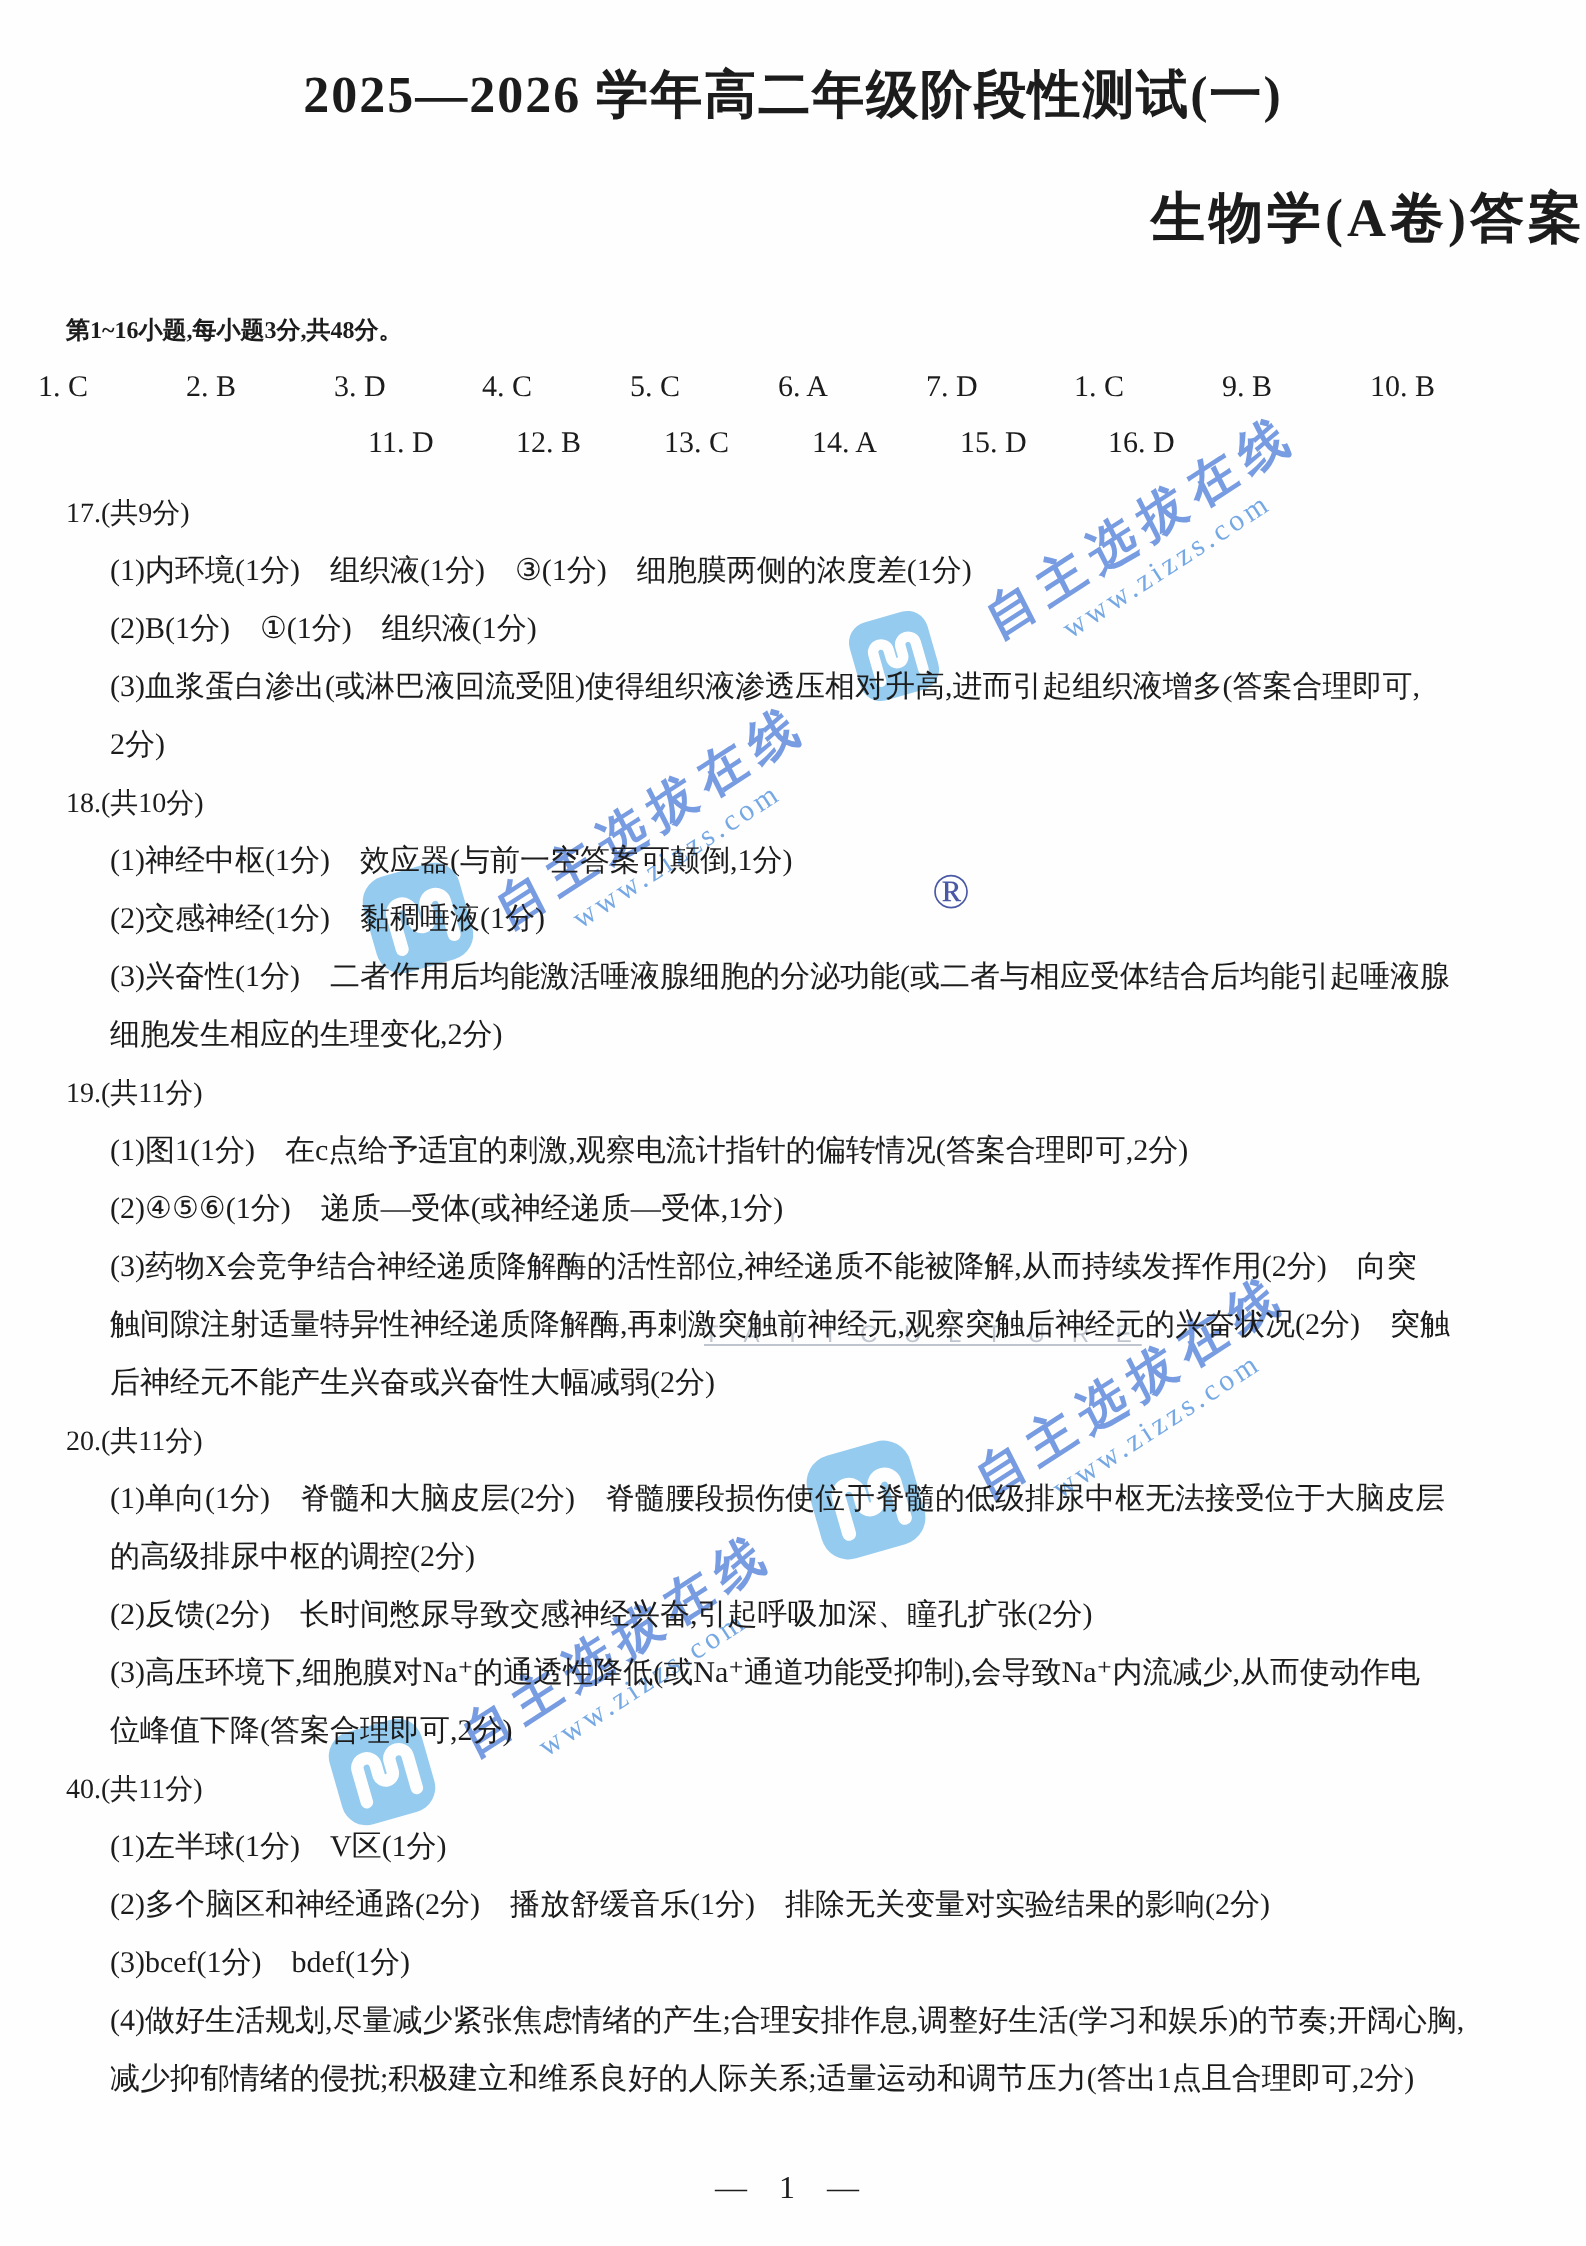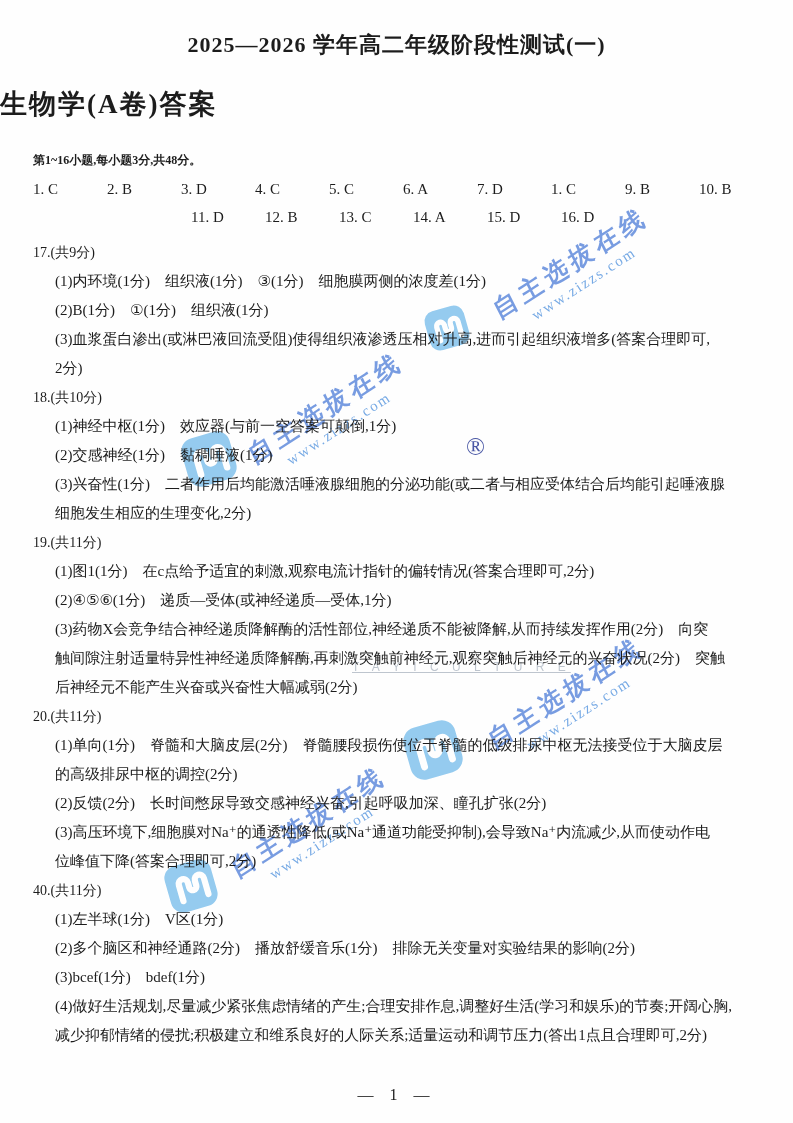--- a/index.html
+++ b/index.html
@@ -8,39 +8,39 @@
     width:793px; height:1123px;
     margin:0 auto;
     background:#fefefe;
     overflow:hidden;
     font-family:"Liberation Serif","DejaVu Serif","DejaVu Sans",serif;
     color:#1c1c1c;
   }
   .title {
     text-align:center;
     padding-top:30px;
-    font-size:22px;
+    font-size:26px;
     font-weight:bold;
     letter-spacing:1px;
   }
   .subtitle {
-    text-align:left;
+    text-align:right;
     margin-top:26px;
     font-size:27px;
     font-weight:bold;
     letter-spacing:2px;
   }
   .intro {
     margin:30px 0 0 33px;
     font-size:12px;
     font-weight:bold;
   }
   .mc-row {
     display:flex;
-    margin-left:33px;
+    margin-left:19px;
     font-size:15px;
   }
   .mc-row.r1 { margin-top:12px; }
   .mc-row.r2 { margin-top:11px;justify-content:center; }
   .mc-row span { width:74px; white-space:nowrap; }
   .content { margin-top:12px; position:relative; z-index:2; }
   .sec-heading {
     margin-left:33px;
     height:29px; line-height:29px;
     font-size:14px;

